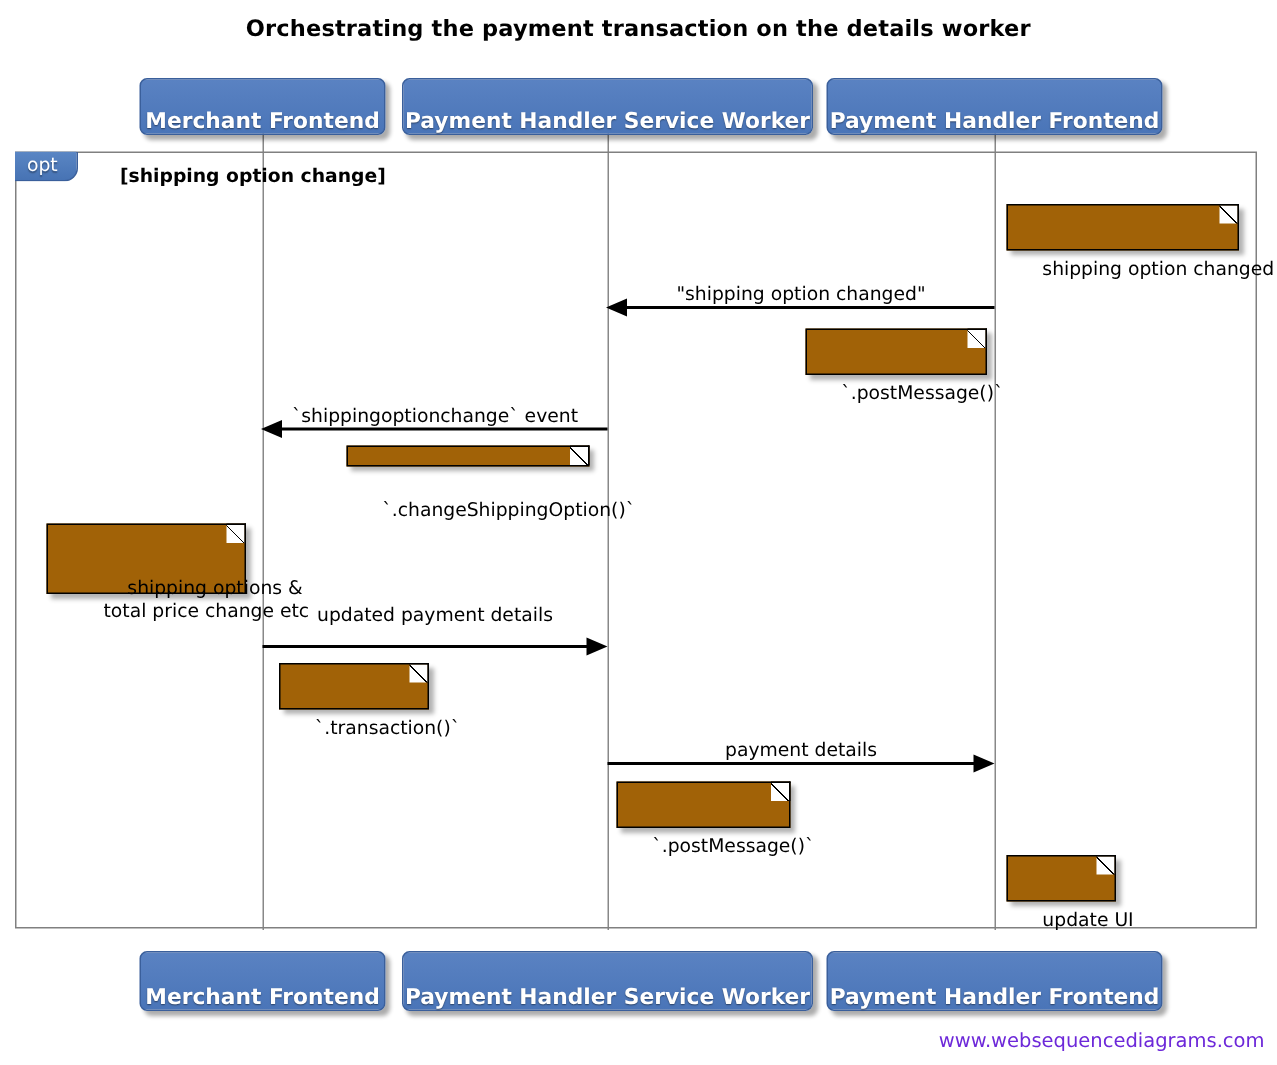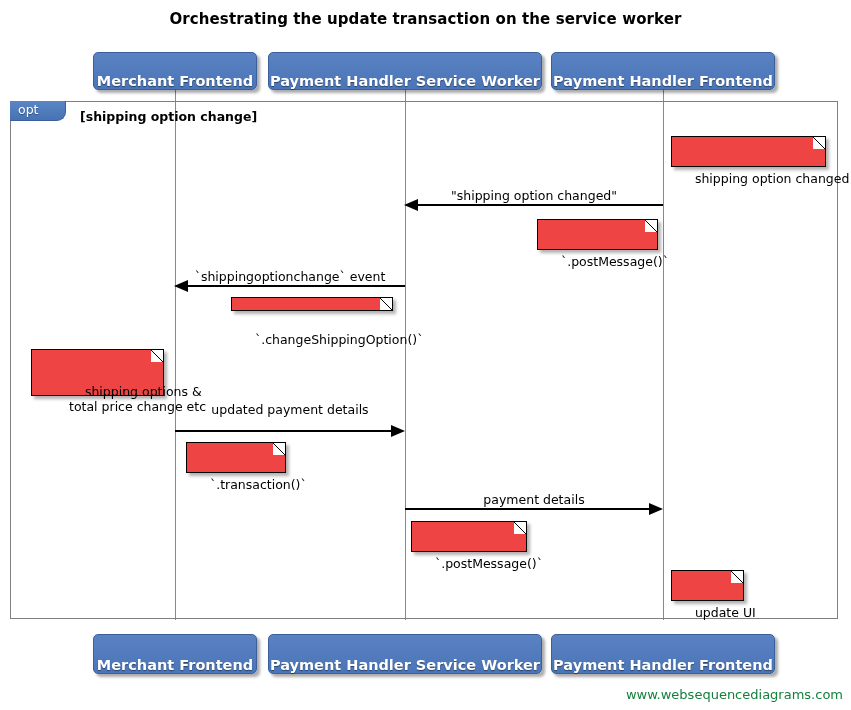--- a/index.html
+++ b/index.html
@@ -117,21 +117,21 @@
     position: absolute;
     font-size: 12.5px;
     color: #000000;
     white-space: nowrap;
     text-align: center;
   }
 
   
   .note {
     position: absolute;
-    background: #ef4444;
+    background: #a16207;
     border: 1px solid #000000;
     box-sizing: border-box;
     font-size: 12.5px;
     color: #000000;
     padding: 4px 7px 4px 7px;
     line-height: 15px;
     box-shadow: 3px 3px 3px rgba(0,0,0,0.3);
     white-space: pre;
   }
   .note .fold {
@@ -146,47 +146,47 @@
     border-right: 1px solid #000000;
     box-sizing: border-box;
   }
 
   
   .footer-credit {
     position: absolute;
     right: 8px;
     bottom: 8px;
     font-size: 13px;
-    color: #15803d;
+    color: #6d28d9;
     white-space: nowrap;
   }
 </style>
 </head>
 <body>
 
 <div id="canvas">
 
-  <div class="diagram-title">Orchestrating the update transaction on the service worker</div>
+  <div class="diagram-title">Orchestrating the payment transaction on the details worker</div>
 
   <div class="lifeline" style="left:175px; top:89px; height:531px;"></div>
   <div class="lifeline" style="left:405px; top:89px; height:531px;"></div>
   <div class="lifeline" style="left:663px; top:89px; height:531px;"></div>
 
   <div class="participant" style="left:93px; top:52px; width:164px; height:38px;">
     <span>Merchant Frontend</span>
   </div>
   <div class="participant" style="left:268px; top:52px; width:274px; height:38px;">
     <span>Payment Handler Service Worker</span>
   </div>
   <div class="participant" style="left:551px; top:52px; width:224px; height:38px;">
     <span>Payment Handler Frontend</span>
   </div>
 
   <div class="fragment" style="left:10px; top:101px; width:828px; height:518px;"></div>
-  <div class="fragment-tab" style="left:10px; top:101px; width:56px; height:20px;">
+  <div class="fragment-tab" style="left:10px; top:101px; width:42px; height:20px;">
     <span>opt</span>
   </div>
   <div class="fragment-guard" style="left:80px; top:109px;">[shipping option change]</div>
 
   <div class="note" style="left:671px; top:136px; width:155px; height:31px;">
     <span class="fold"></span>
     <span>shipping option changed</span>
   </div>
 
   <div class="msg-label" style="left:405px; top:188px; width:258px;">"shipping option changed"</div>

